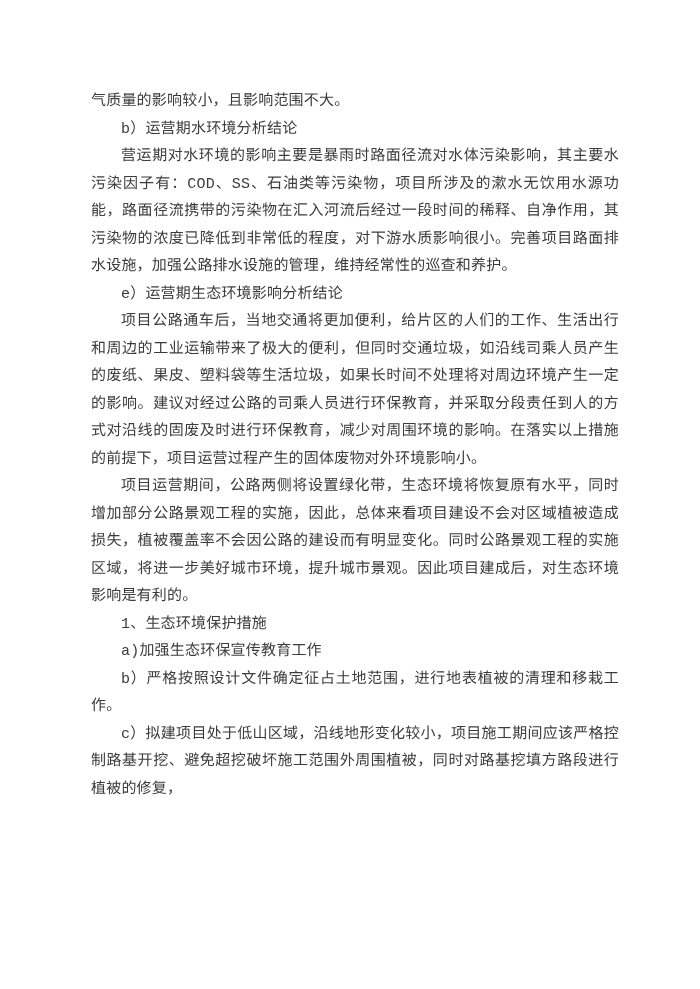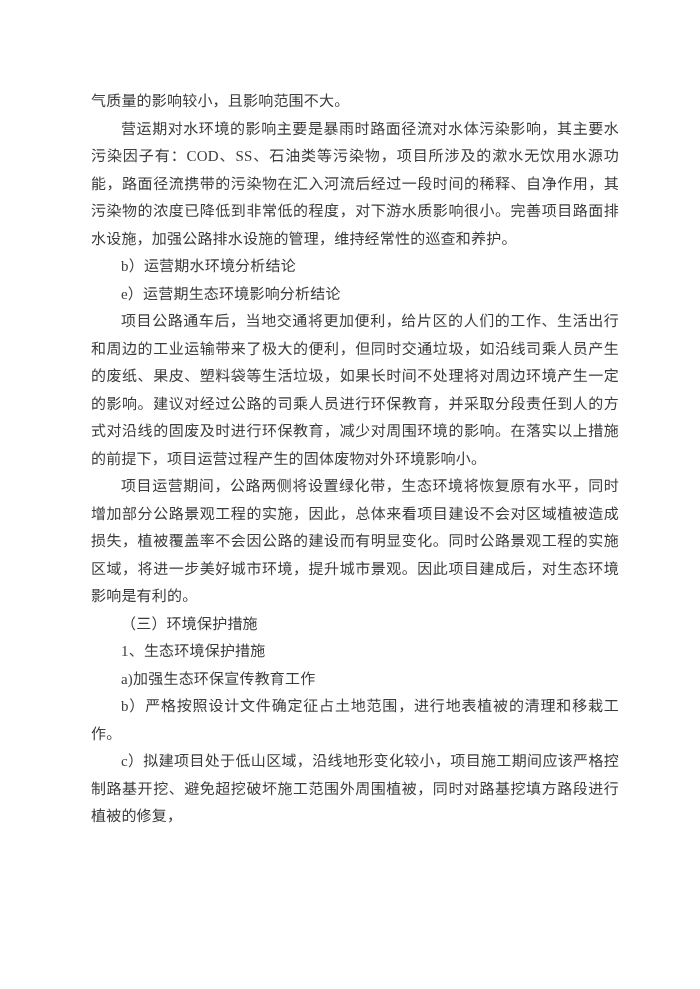--- a/index.html
+++ b/index.html
@@ -6,21 +6,21 @@
     margin: 0;
     padding: 0;
     background: #ffffff;
   }
   .page {
     position: relative;
     width: 700px;
     height: 989px;
     background: #ffffff;
     overflow: hidden;
-    font-family: Liberation Serif, serif;
+    font-family: Liberation Mono, monospace;
   }
   .doc-body {
     position: absolute;
     left: 91px;
     top: 88px;
     width: 528px;
     color: #3c3c3c;
     font-size: 15px;
     line-height: 27.5px;
     text-align: justify;
@@ -37,24 +37,23 @@
   .para-noindent {
     text-indent: 0;
   }
 </style>
 </head>
 <body>
 
 <div class="page" style="background: rgb(255, 255, 255);">
   <div class="doc-body" style="color: rgb(60, 60, 60);">
     <p class="para-noindent">气质量的影响较小，且影响范围不大。</p>
+    <p class="para-indent">b）运营期水环境分析结论</p>
     <p class="para-indent">营运期对水环境的影响主要是暴雨时路面径流对水体污染影响，其主要水污染因子有：COD、SS、石油类等污染物，项目所涉及的漱水无饮用水源功能，路面径流携带的污染物在汇入河流后经过一段时间的稀释、自净作用，其污染物的浓度已降低到非常低的程度，对下游水质影响很小。完善项目路面排水设施，加强公路排水设施的管理，维持经常性的巡查和养护。</p>
-    <p class="para-indent">b）运营期水环境分析结论</p>
     <p class="para-indent">e）运营期生态环境影响分析结论</p>
     <p class="para-indent">项目公路通车后，当地交通将更加便利，给片区的人们的工作、生活出行和周边的工业运输带来了极大的便利，但同时交通垃圾，如沿线司乘人员产生的废纸、果皮、塑料袋等生活垃圾，如果长时间不处理将对周边环境产生一定的影响。建议对经过公路的司乘人员进行环保教育，并采取分段责任到人的方式对沿线的固废及时进行环保教育，减少对周围环境的影响。在落实以上措施的前提下，项目运营过程产生的固体废物对外环境影响小。</p>
     <p class="para-indent">项目运营期间，公路两侧将设置绿化带，生态环境将恢复原有水平，同时增加部分公路景观工程的实施，因此，总体来看项目建设不会对区域植被造成损失，植被覆盖率不会因公路的建设而有明显变化。同时公路景观工程的实施区域，将进一步美好城市环境，提升城市景观。因此项目建成后，对生态环境影响是有利的。</p>
-    <p class="para-indent">（三）环境保护措施</p>
     <p class="para-indent">1、生态环境保护措施</p>
     <p class="para-indent">a)加强生态环保宣传教育工作</p>
     <p class="para-indent">b）严格按照设计文件确定征占土地范围，进行地表植被的清理和移栽工作。</p>
     <p class="para-indent">c）拟建项目处于低山区域，沿线地形变化较小，项目施工期间应该严格控制路基开挖、避免超挖破坏施工范围外周围植被，同时对路基挖填方路段进行植被的修复，</p>
   </div>
 </div>
 
 </body></html>

